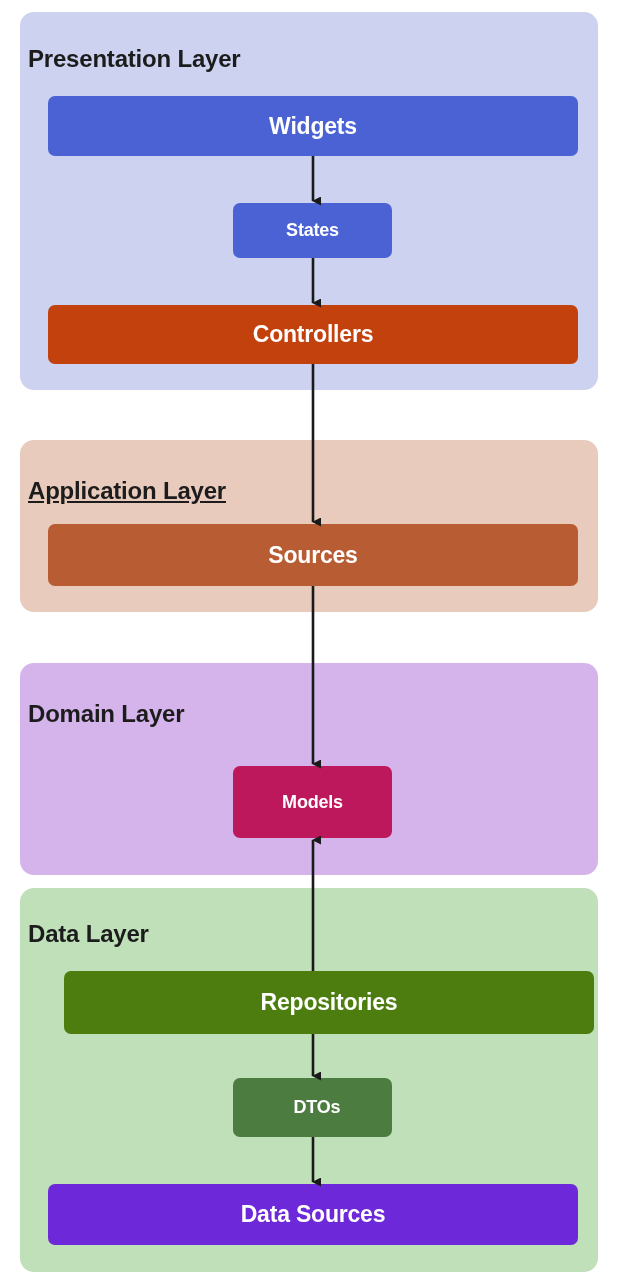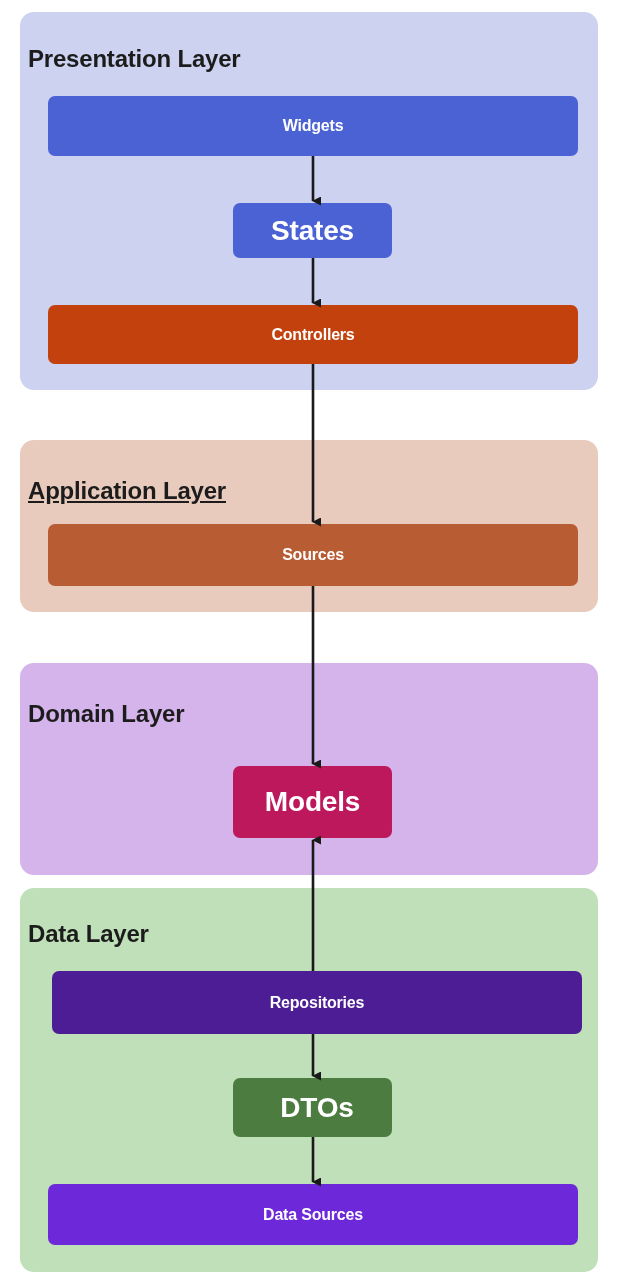--- a/index.html
+++ b/index.html
@@ -34,26 +34,26 @@
     white-space: nowrap;
   }
   .node {
     position: absolute;
     border-radius: 7px;
     display: flex;
     align-items: center;
     justify-content: center;
     box-sizing: border-box;
     color: #ffffff;
-    font-size: 16px;
+    font-size: 23px;
     font-weight: bold;
     letter-spacing: -0.2px;
     white-space: nowrap;
   }
-  .node.small { font-size: 28px; }
+  .node.small { font-size: 18px; }
   svg.arrows {
     position: absolute;
     left: 0; top: 0;
     width: 618px; height: 1284px;
     pointer-events: none;
   }
 </style>
 </head>
 <body>
 
@@ -84,21 +84,21 @@
   <div class="layer" style="left:20px; top:663px; width:578px; height:212px; background:#d5b4ec;"></div>
   <div class="layer-title" style="top:700px;">Domain Layer</div>
 
   <div class="node small" style="left:233px; top:766px; width:159px; height:72px; background:#be185d;">
     <span>Models</span>
   </div>
 
   <div class="layer" style="left:20px; top:888px; width:578px; height:384px; background:#bfe0b8;"></div>
   <div class="layer-title" style="top:920px;text-align:center;">Data Layer</div>
 
-  <div class="node" style="left:52px; top:971px; width:530px; height:63px; background:#4c1d95;">
+  <div class="node" style="left:64px; top:971px; width:530px; height:63px; background:#4d7c0f;">
     <span>Repositories</span>
   </div>
 
   <div class="node small" style="left:233px; top:1078px; width:159px; height:59px; background:#4d7c41;padding-left:9px;">
     <span>DTOs</span>
   </div>
 
   <div class="node" style="left:48px; top:1184px; width:530px; height:61px; background:#6d28d9;">
     <span>Data Sources</span>
   </div>

